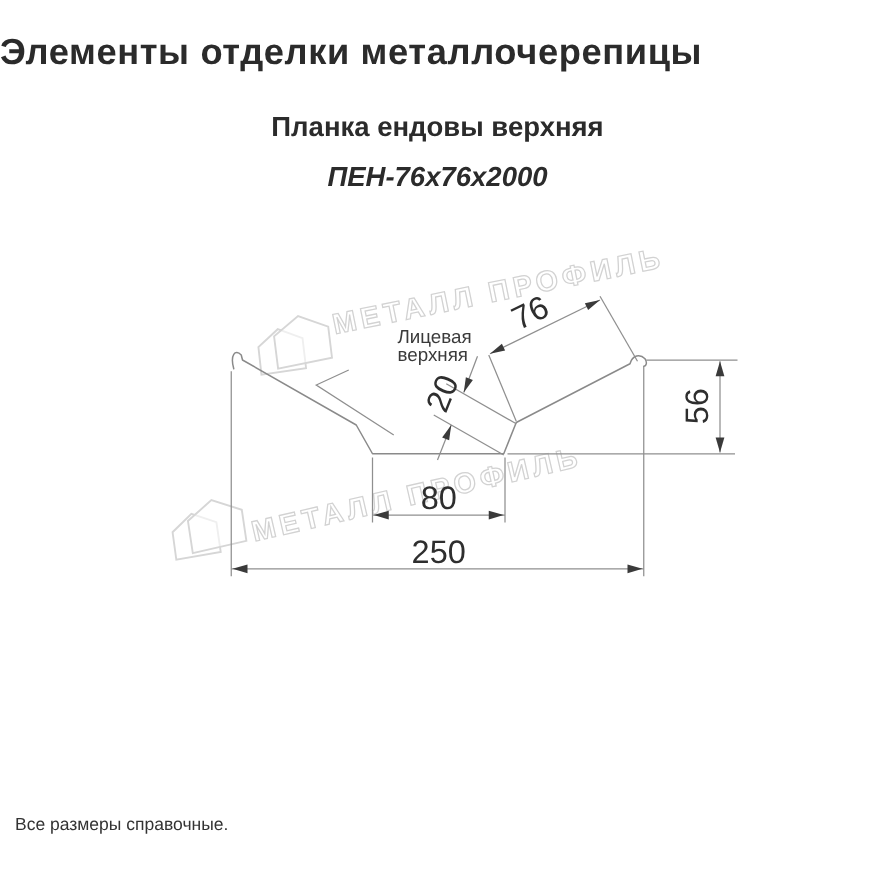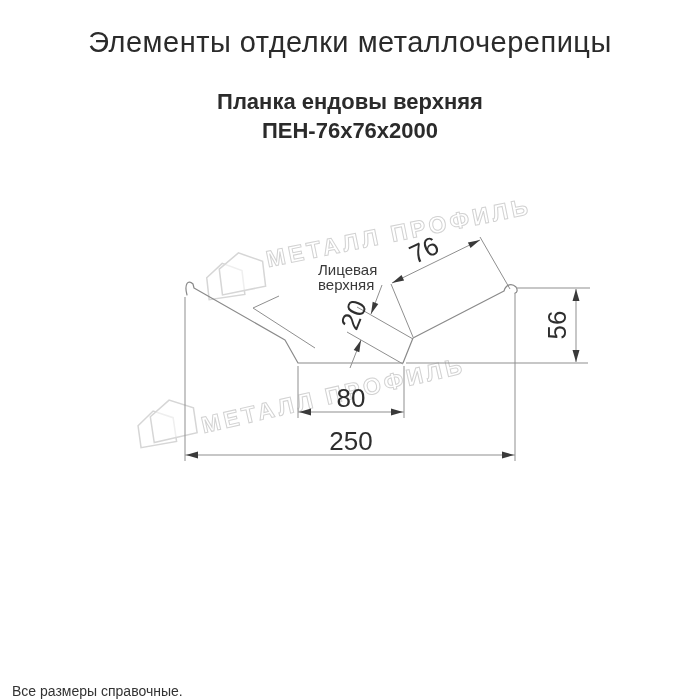--- a/index.html
+++ b/index.html
@@ -1,33 +1,33 @@
 <!DOCTYPE html>
 <html><head>
 <meta charset="utf-8">
 <style>
   html,body{margin:0;padding:0;background:#ffffff;}
   .page{position:relative;width:700px;height:700px;background:#ffffff;overflow:hidden;
         font-family:"Liberation Sans","DejaVu Sans",sans-serif;color:#2b2b2b;}
-  .title{position:absolute;top:26px;left:0;width:700px;text-align:center;
-         font-size:29px;font-weight:normal;letter-spacing:0.5px;color:#2b2b2b;}
+  .title{position:absolute;top:26px;left:0;width:700px;text-align:left;
+         font-size:29px;font-weight:bold;letter-spacing:0.5px;color:#2b2b2b;}
   .subtitle{position:absolute;left:0;width:700px;text-align:center;
             font-size:22px;font-weight:bold;color:#2b2b2b;}
   .subtitle.name{top:89px;}
-  .subtitle.code{top:118px;}
+  .subtitle.code{top:129px;font-style:italic;}
   svg.drawing{position:absolute;left:0;top:0;width:700px;height:700px;}
   .profile{fill:none;stroke:#8a8a8a;stroke-width:1.2;stroke-linejoin:round;stroke-linecap:round;}
   .thin{fill:none;stroke:#8f8f8f;stroke-width:1;}
   .arrow{fill:#3a3a3a;stroke:none;}
   .dimtext{font-family:"Liberation Sans","DejaVu Sans",sans-serif;font-size:26px;fill:#2e2e2e;}
   .wm-text{font-family:"Liberation Sans","DejaVu Sans",sans-serif;font-size:23px;font-weight:bold;
            letter-spacing:3.5px;fill:#ffffff;fill-opacity:0.75;stroke:#d2d2d2;stroke-width:1px;}
   .wm-shape{fill:#ffffff;fill-opacity:0.6;stroke:#d6d6d6;stroke-width:1.5;}
   .face-label{position:absolute;left:272px;top:262px;font-size:15px;line-height:15px;color:#3a3a3a;margin-left:46px;}
-  .footnotes{position:absolute;left:12px;top:649px;font-size:14px;line-height:20px;color:#333333;margin-top:32px;}
+  .footnotes{position:absolute;left:12px;top:649px;font-size:14px;line-height:20px;color:#333333;}
 </style>
 </head>
 <body>
 
 <div class="page">
 
   <div class="title">Элементы отделки металлочерепицы</div>
   <div class="subtitle name">Планка ендовы верхняя</div>
   <div class="subtitle code">ПЕН-76х76х2000</div>
 

